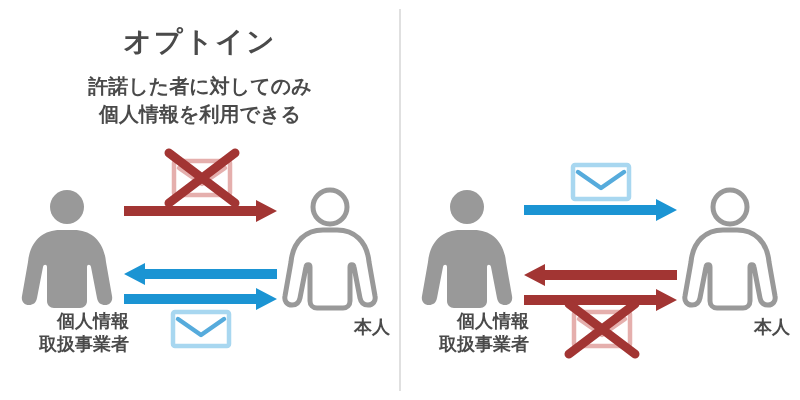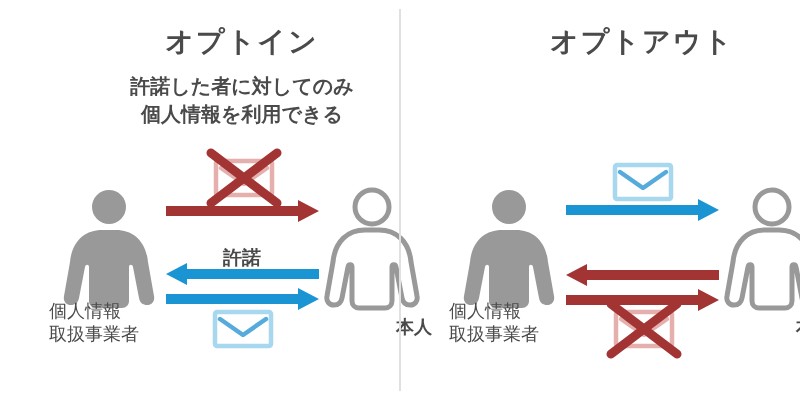--- a/index.html
+++ b/index.html
@@ -4,31 +4,31 @@
 <style>
   :root{
     --c-red:#A23533; --c-blue:#1B94D3; --c-lightblue:#A8D7F0; --c-midblue:#56ABDC;
     --c-pink:#E5AFAD; --c-gray:#999999; --c-text:#4A4A4A; --c-divider:#E0E0E0;
   }
   html,body{margin:0;padding:0;background:#fff;}
   .stage{
     position:relative; width:800px; height:400px; background:#fff; overflow:hidden;
     font-family:"Liberation Sans","DejaVu Sans",sans-serif; color:var(--c-text);
   }
-  .panel{position:absolute; top:0; width:400px; height:400px;margin-left:42px;}
+  .panel{position:absolute; top:0; width:400px; height:400px;}
   .panel-art{position:absolute; left:0; top:0; width:400px; height:400px;}
   .ttl{position:absolute; top:27px; left:0; width:100%; text-align:center;
        font-size:28px; font-weight:bold; letter-spacing:2px; line-height:30px;}
   .sub{position:absolute; left:0; width:100%; text-align:center;
        font-size:20px; font-weight:bold; line-height:22px;}
   .sub1{top:75px;} .sub2{top:103px;}
   .arrow-label{position:absolute; top:245px; left:0; width:100%; text-align:center;
        font-size:19px; font-weight:bold;}
-  .sender-label{position:absolute; top:300px; left:7px; width:122px; text-align:left;
-       font-size:18px; font-weight:normal; line-height:23px;}
+  .sender-label{position:absolute; top:310px; left:7px; width:122px; text-align:right;
+       font-size:18px; font-weight:bold; line-height:23px;}
   .receiver-label{position:absolute; top:315px; left:270px; width:120px; text-align:right;
        font-size:18px; font-weight:bold;}
   .divider{position:absolute; left:399px; top:9px; width:2px; height:382px;
        background:var(--c-divider);}
   .psolid{fill:var(--c-gray);}
   .pline{fill:#ffffff; stroke:var(--c-gray); stroke-width:5px;}
   .ar{fill:var(--c-red);} .ab{fill:var(--c-blue);}
   .env-body{fill:#ffffff; stroke-width:4.5px;}
   .eb{stroke:var(--c-lightblue);} .ep{stroke:var(--c-pink);}
   .env-flap{fill:none; stroke-width:4.5px; stroke-linecap:round; stroke-linejoin:round;}
@@ -70,41 +70,39 @@
       <use href="#person-fig" x="283" y="226" class="pline"></use>
       <use href="#env-crossed" x="174" y="161"></use>
       <use href="#arrow-r" x="124" y="211" class="ar"></use>
       <use href="#arrow-l" x="124" y="274" class="ab"></use>
       <use href="#arrow-r" x="124" y="299" class="ab"></use>
       <use href="#env-blue" x="173" y="312"></use>
     </svg>
     <div class="ttl">オプトイン</div>
     <div class="sub sub1">許諾した者に対してのみ</div>
     <div class="sub sub2">個人情報を利用できる</div>
-    <div class="arrow-label">許諾</div>
     <div class="sender-label">
       <div>個人情報</div>
       <div>取扱事業者</div>
     </div>
     <div class="receiver-label">本人</div>
   </div>
 
   <div class="divider"></div>
 
   <div class="panel" style="left:400px">
     <svg class="panel-art" viewBox="0 0 400 400">
       <use href="#person-fig" x="20" y="226" class="psolid"></use>
       <use href="#person-fig" x="283" y="226" class="pline"></use>
       <use href="#env-blue" x="173" y="165"></use>
       <use href="#arrow-r" x="124" y="210" class="ab"></use>
       <use href="#arrow-l" x="124" y="275" class="ar"></use>
       <use href="#arrow-r" x="124" y="300" class="ar"></use>
       <use href="#env-crossed" x="174" y="312"></use>
     </svg>
-    <div class="ttl">オプトアウト</div>
     <div class="sender-label">
       <div>個人情報</div>
       <div>取扱事業者</div>
     </div>
     <div class="receiver-label">本人</div>
   </div>
 
 </div>
 
 </body></html>

